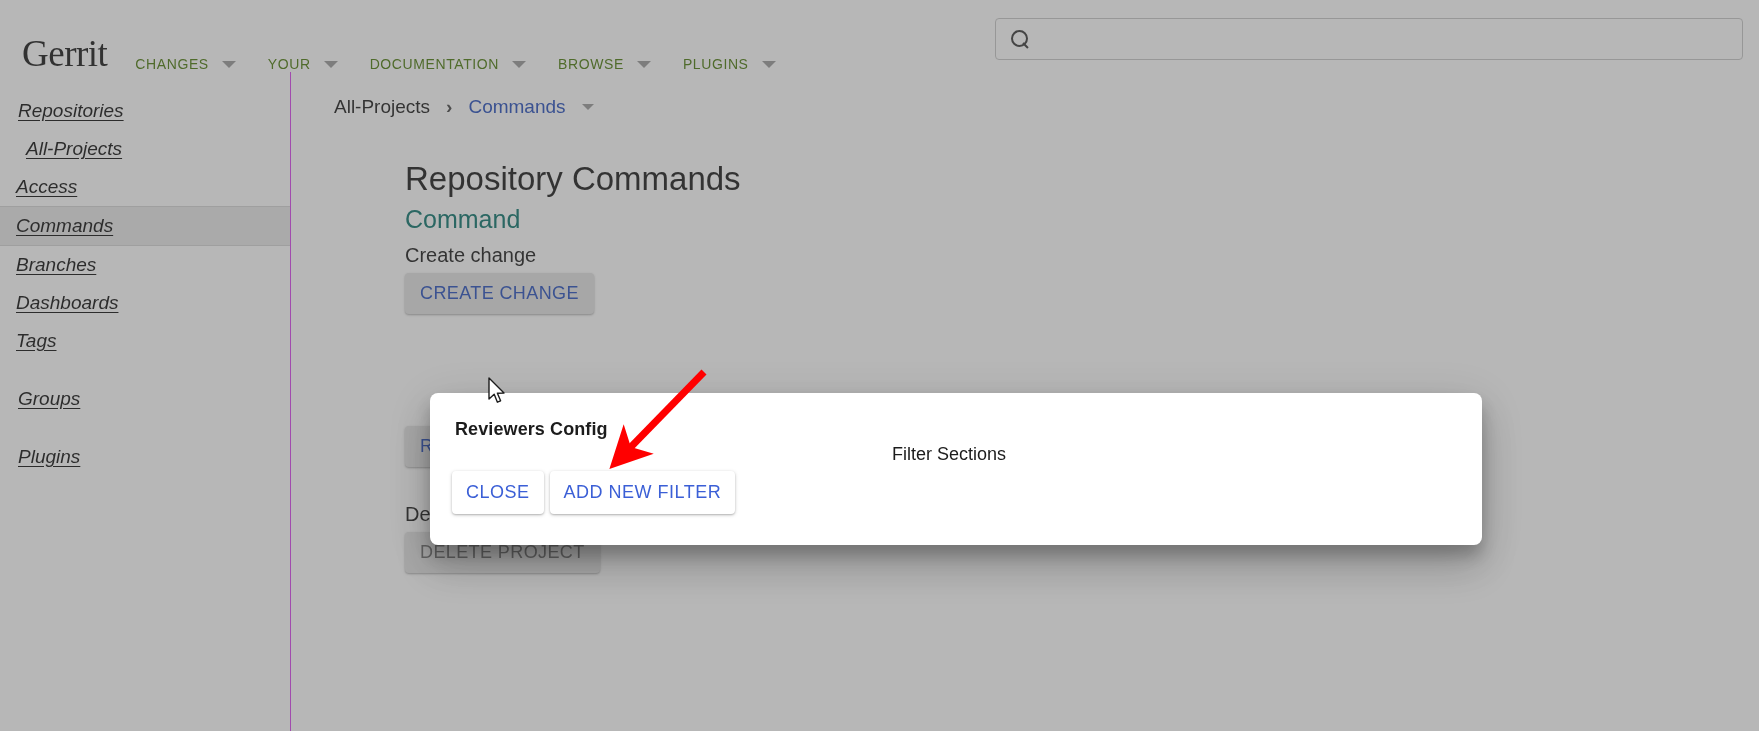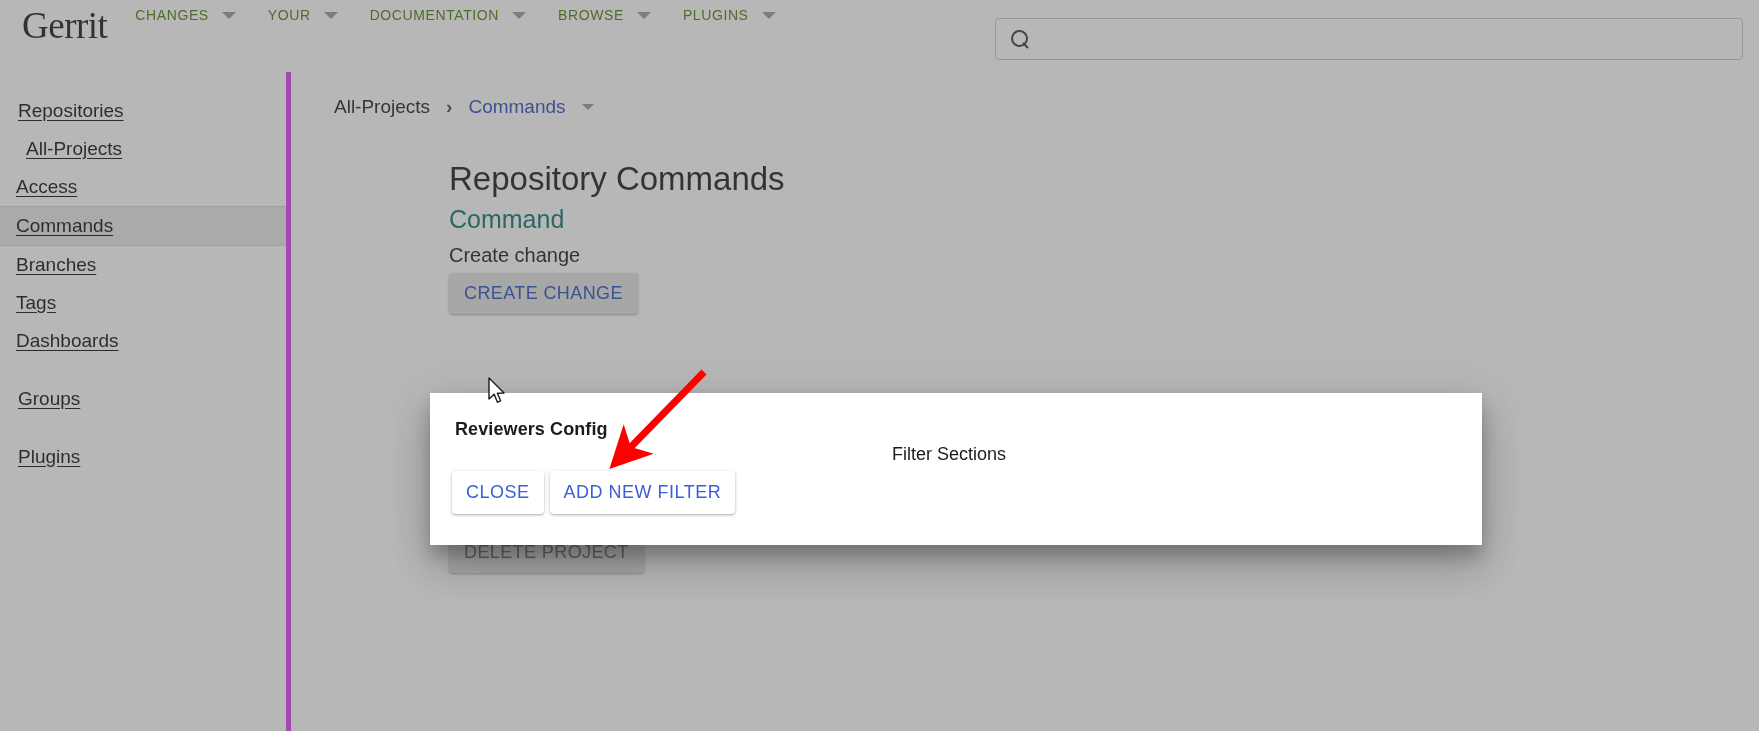--- a/index.html
+++ b/index.html
@@ -26,21 +26,21 @@
     background: #ffffff;
   }
 
   
   #header {
     position: absolute;
     left: 0; top: 7px;
     width: 1759px; height: 65px;
     background: #ffffff;
     display: flex;
-    align-items: flex-start;
+    align-items: flex-end;
     padding: 0 22px;
   }
   #logo {
     font-family: "Liberation Serif", serif;
     font-size: 37px;
     font-weight: 400;
     color: #1a1a1a;
     letter-spacing: -0.5px;
     margin-right: 28px;
     line-height: 1;
@@ -115,22 +115,23 @@
     width: 100%;
   }
 
   
   #sidebar {
     position: absolute;
     left: 0; top: 72px;
     width: 291px;
     height: 659px;
     background: #ffffff;
-    border-right: 5px solid #d946ef;
+    border-right: 1px solid #d946ef;
     padding-top: 20px;
+    font-style: italic;
   }
   .side-item {
     display: block;
     font-size: 19px;
     color: #111111;
     text-decoration: underline;
     text-underline-offset: 3px;
     padding: 8px 0 8px 0;
     cursor: pointer;
     white-space: nowrap;
@@ -164,21 +165,20 @@
   #breadcrumb .crumb-static { color: #1c1c1c; }
   #breadcrumb .crumb-link { color: #2a52be; cursor: pointer; }
   #breadcrumb .sep {
     color: #4a4a4a;
     font-size: 19px;
     font-weight: 600;
   }
 
   #content {
     padding: 40px 0 0 113px;
-    margin-left: 44px;
   }
   #page-title {
     font-size: 33px;
     font-weight: 400;
     color: #1c1c1c;
     margin: 0 0 6px 0;
     line-height: 1.25;
   }
   .section-title {
     font-size: 25px;
@@ -220,21 +220,21 @@
     background: rgba(84, 84, 84, 0.42);
     z-index: 50;
   }
 
   
   #dialog {
     position: absolute;
     left: 430px; top: 393px;
     width: 1052px; height: 152px;
     background: #ffffff;
-    border-radius: 0;
+    border-radius: 8px;
     box-shadow: 0 11px 15px rgba(0,0,0,.2), 0 9px 46px rgba(0,0,0,.12), 0 24px 38px rgba(0,0,0,.14);
     z-index: 60;
   }
   #dialog-title {
     position: absolute;
     left: 25px; top: 26px;
     font-size: 18px;
     font-weight: 700;
     color: #1c1c1c;
     letter-spacing: 0.1px;
@@ -330,24 +330,24 @@
       <div class="side-row lvl2">
         <span class="side-item">Access</span>
       </div>
       <div class="side-row lvl2 active">
         <span class="side-item">Commands</span>
       </div>
       <div class="side-row lvl2">
         <span class="side-item">Branches</span>
       </div>
       <div class="side-row lvl2">
+        <span class="side-item">Dashboards</span>
+      </div>
+      <div class="side-row lvl2">
         <span class="side-item">Tags</span>
-      </div>
-      <div class="side-row lvl2">
-        <span class="side-item">Dashboards</span>
       </div>
       <div class="side-gap"></div>
       <div class="side-row">
         <span class="side-item">Groups</span>
       </div>
       <div class="side-gap"></div>
       <div class="side-row">
         <span class="side-item">Plugins</span>
       </div>
     </div>

